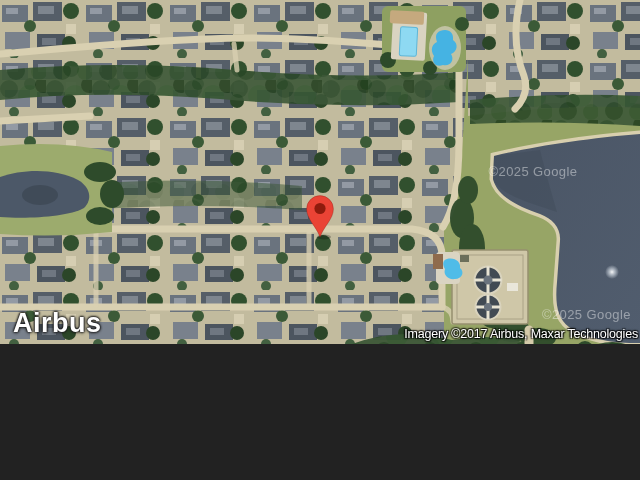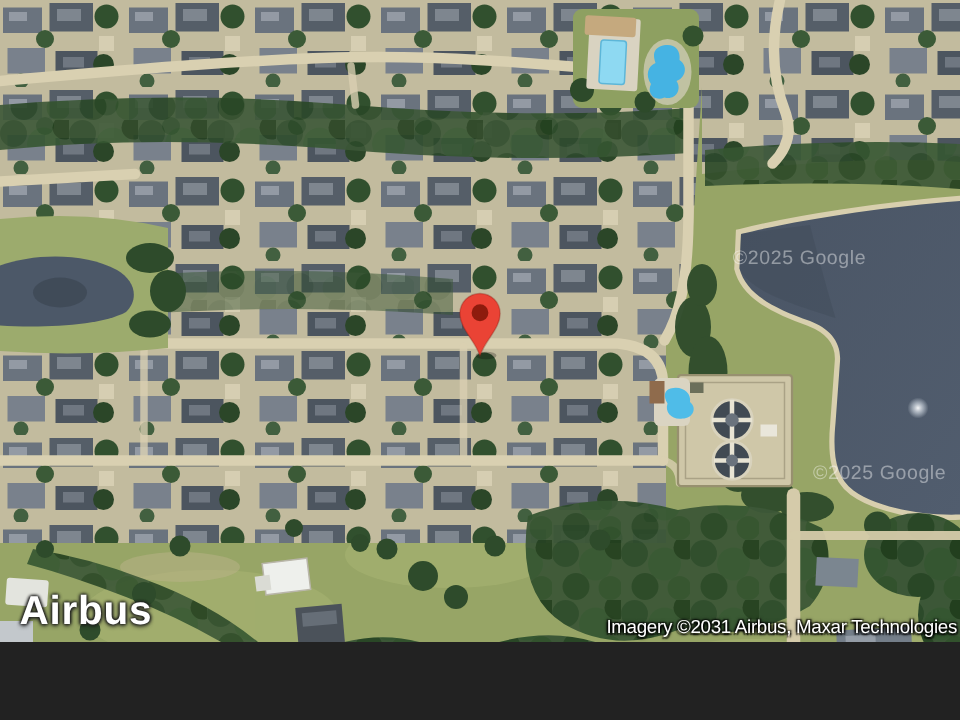--- a/index.html
+++ b/index.html
@@ -1,16 +1,16 @@
 <!DOCTYPE html>
 <html style="--marker-red: #EA4335; --marker-inner-red: #8E1B0D; --water: #4C5868; --road-tan: #D9D0B1; --grass-green: #97A566; --tree-green: #33502F; --roof-gray: #5C656F; --pool-blue: #45B3E3; --logo-white: #FFFFFF;"><head>
 <meta charset="utf-8">
 <style>
   html,body{margin:0;padding:0;background:#222;}
-  #app{position:relative;width:640px;height:428px;overflow:hidden;
+  #app{position:relative;width:640px;height:344px;overflow:hidden;
        font-family:"Liberation Sans",sans-serif;user-select:none;}
   #terrain{position:absolute;left:0;top:0;width:640px;height:480px;display:block;}
   
   #pin{position:absolute;width:34px;height:48px;pointer-events:auto;}
   
   .wm{position:absolute;color:rgba(255,255,255,.42);font-size:13px;letter-spacing:.4px;
       white-space:nowrap;pointer-events:none;}
   #wm1{left:458px;top:164px;width:150px;text-align:center;}
   #wm2{left:542px;top:307px;}
   
@@ -213,15 +213,15 @@
     <ellipse cx="21" cy="45" rx="7" ry="2.5" fill="rgba(0,0,0,.25)"></ellipse>
     <path d="M17,45 C13,34 3.6,27 3.6,17 A13.4,13.4 0 1,1 30.4,17 C30.4,27 21,34 17,45 Z" style="fill:var(--marker-red,#EA4335)" stroke="rgba(140,30,20,.35)" stroke-width="1"></path>
     <circle cx="17" cy="16.5" r="5.6" style="fill:var(--marker-inner-red,#8E1B0D)"></circle>
   </svg>
 
   <div class="wm" id="wm1">©2025 Google</div>
   <div class="wm" id="wm2">©2025 Google</div>
 
   <div id="logo">Airbus</div>
 
-  <div id="attr">Imagery ©2031 Airbus, Maxar Technologies</div>
+  <div id="attr">Imagery ©2017 Airbus, Maxar Technologies</div>
 
 </div>
 
 </body></html>

